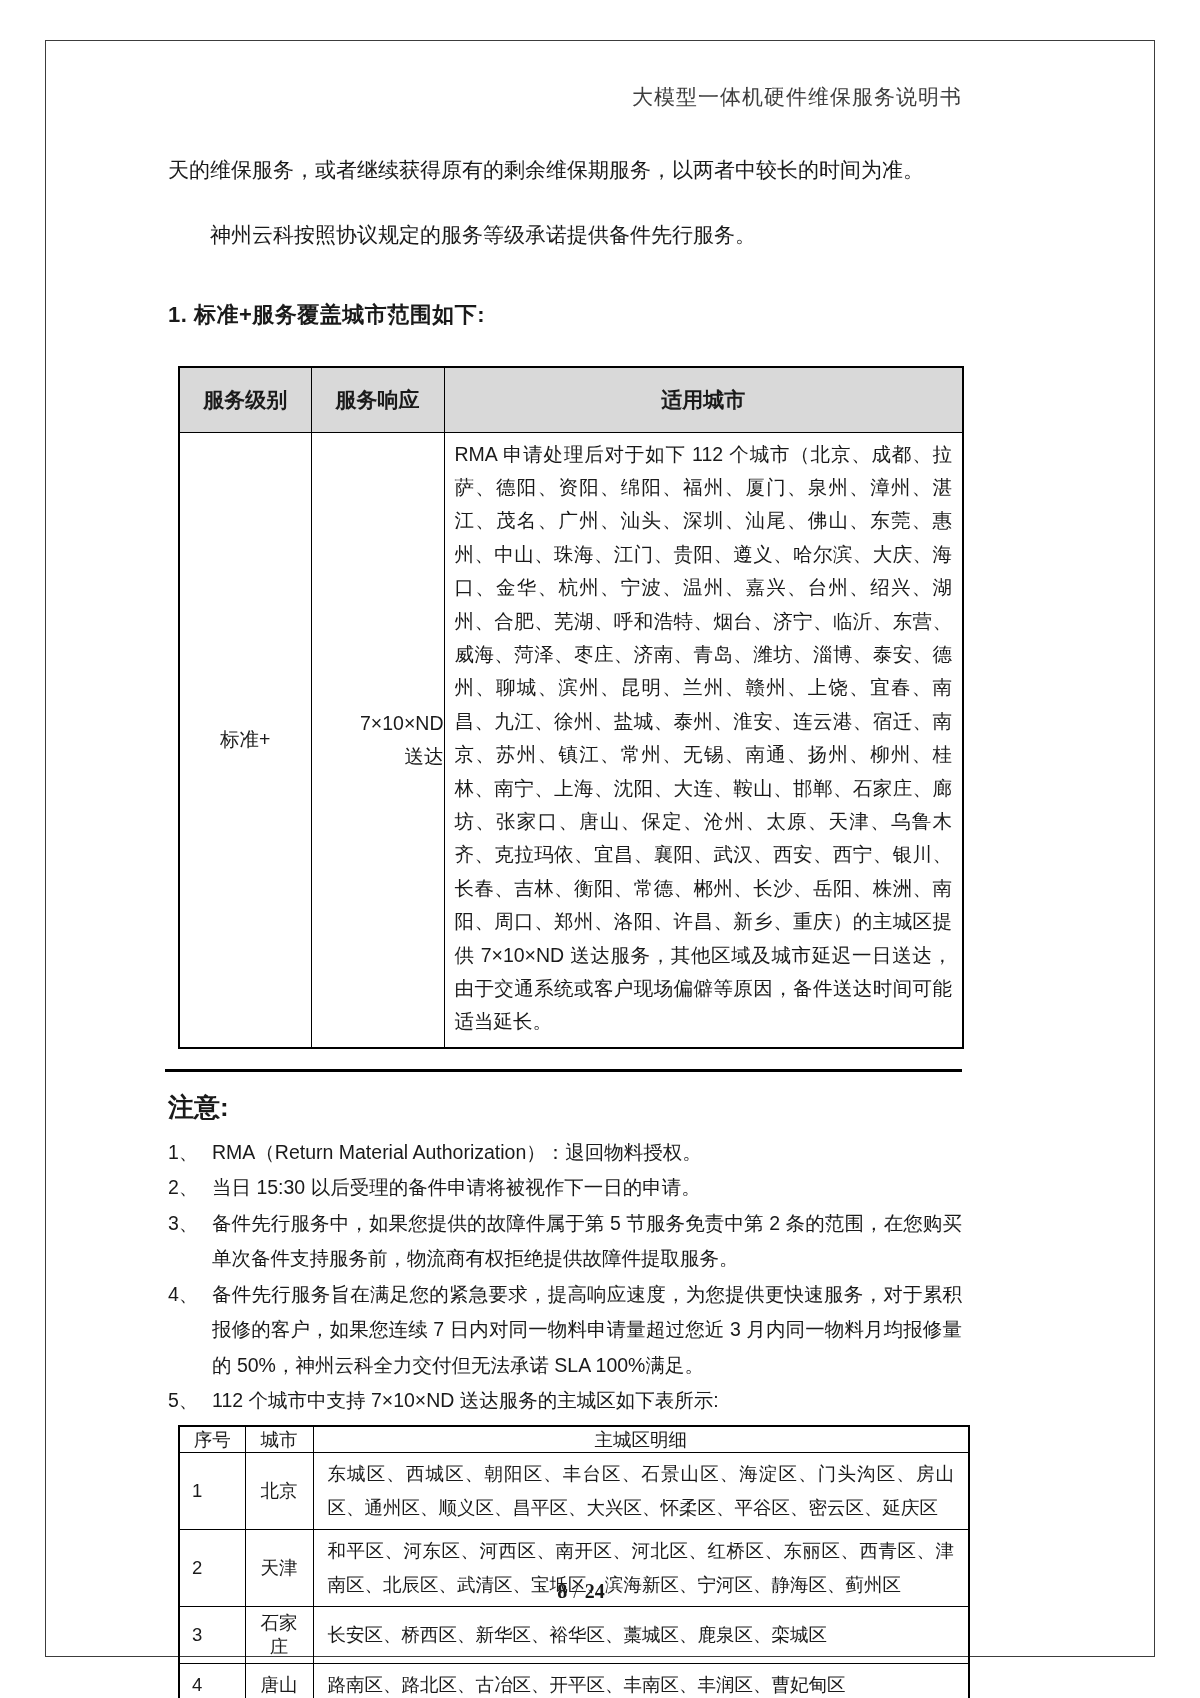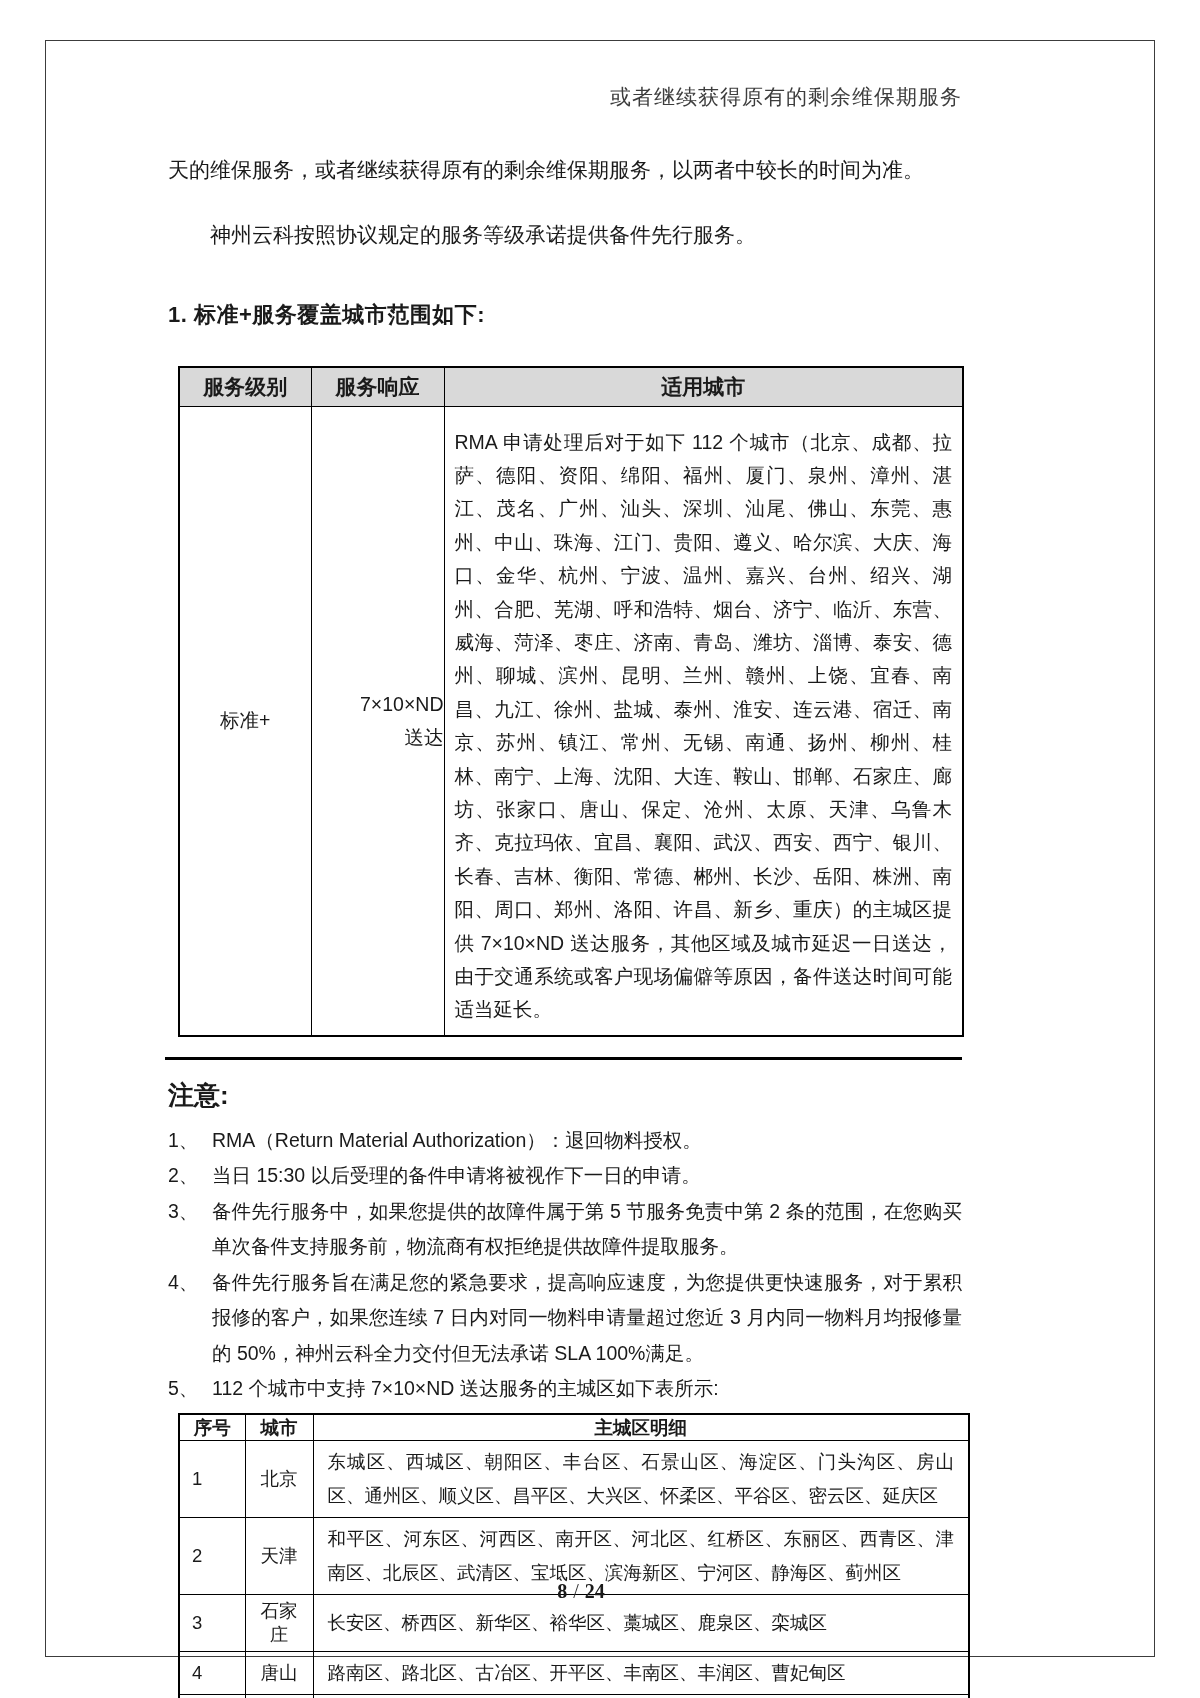--- a/index.html
+++ b/index.html
@@ -60,34 +60,34 @@
     table-layout: fixed;
     border: 2px solid #000;
   }
   .service-table th, .service-table td {
     border: 1px solid #000;
   }
   .service-table th {
     background: #d9d9d9;
     font-size: 21px;
     font-weight: bold;
-    height: 39px;
+    height: 65px;
     text-align: center;
     vertical-align: middle;
   }
   .col-level    { width: 132px; }
   .col-response { width: 133px; }
   .col-cities   { width: 519px; }
   .service-table td {
     font-size: 19.5px;
     vertical-align: middle;
   }
   .cell-center { text-align: center; }
   .cities-cell {
-    padding: 19px 10px 8px 10px;
+    padding: 5px 10px 8px 10px;
     line-height: 33.4px;
     text-align: justify;
     vertical-align: top;
   }
   .response-line { line-height: 33px; text-align: right; }
   .thick-rule {
     margin-top: 20px;
     margin-left: -3px;
     width: 797px;
     border: none;
@@ -118,21 +118,21 @@
     width: 792px;
     table-layout: fixed;
     border: 2px solid #000;
   }
   .districts-table th, .districts-table td {
     border: 1px solid #000;
     font-size: 18.5px;
     vertical-align: middle;
   }
   .districts-table th {
-    font-weight: bold;
+    font-weight: normal;
     height: 16px;
     text-align: center;
   }
   .dcol-no   { width: 66px; }
   .dcol-city { width: 68px; }
   .districts-table td.no-cell   { padding-left: 12px; line-height: 34px; }
   .districts-table td.city-cell { text-align: center; line-height: 24px; padding: 4px 10px; }
   .districts-table td.districts-cell {
     padding: 4px 14px;
     line-height: 34px;
@@ -152,21 +152,21 @@
   .page-footer .sep { font-weight: normal; padding: 0 6px; color: #333; }
 </style>
 </head>
 <body>
 
 <div class="page">
   <div class="frame"></div>
 
   <div class="content">
 
-    <div class="doc-header">或者继续获得原有的剩余维保期服务</div>
+    <div class="doc-header">大模型一体机硬件维保服务说明书</div>
 
     <p class="para1">天的维保服务，或者继续获得原有的剩余维保期服务，以两者中较长的时间为准。</p>
 
     <p class="para2">神州云科按照协议规定的服务等级承诺提供备件先行服务。</p>
 
     <h2 class="section-heading">1. 标准+服务覆盖城市范围如下:</h2>
 
     <table class="service-table">
       <colgroup>
         <col class="col-level">

